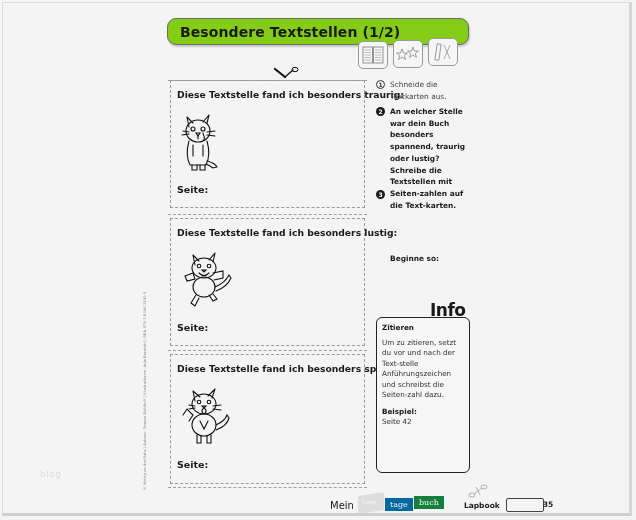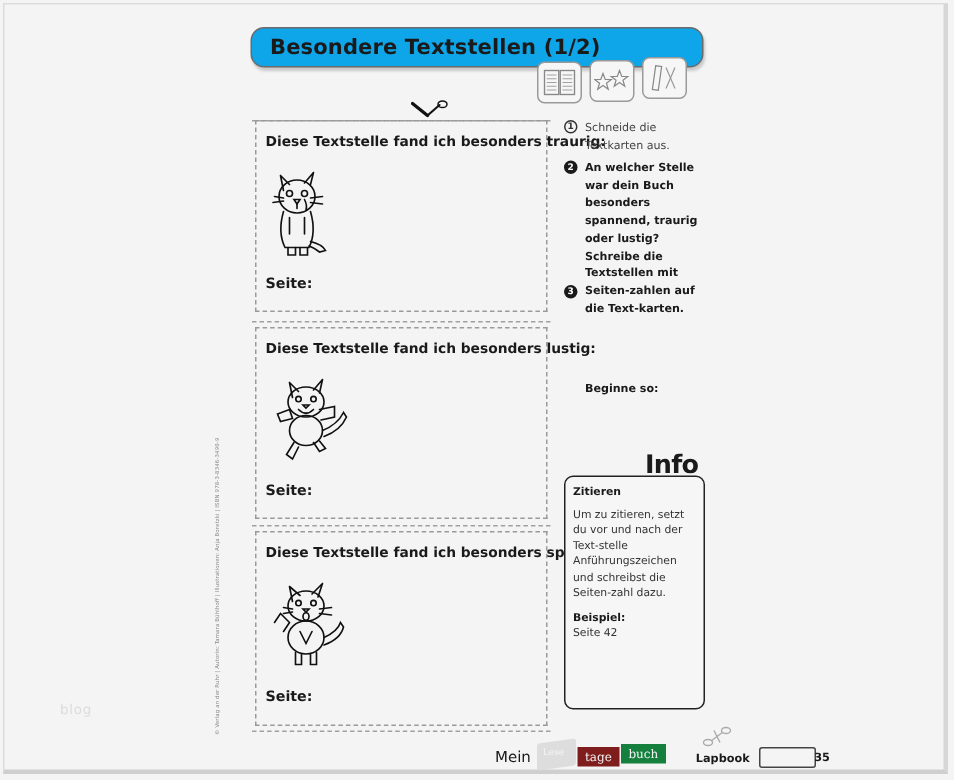--- a/index.html
+++ b/index.html
@@ -13,21 +13,21 @@
   .frame {
     position: absolute; left: 2px; top: 2px; width: 630px; height: 514px;
     border: 1px solid #dcdcdc;
     border-right: 3px solid #d6d6d6;
     border-bottom: 3px solid #cfcfcf;
     background: #f4f4f4;
   }
   .title-box {
     position: absolute; left: 167px; top: 18px; width: 302px; height: 27px;
     border: 1.5px solid #6b6b6b; border-radius: 9px;
-    background: #0ea5e9;
+    background: #84cc16;
     box-shadow: 1px 2px 2px rgba(0,0,0,0.18);
   }
   .title-text {
     position: absolute; left: 12px; top: 5px;
     font-size: 14px; font-weight: bold; letter-spacing: 0.1px;
   }
   .icon-tab {
     position: absolute; top: 41px; width: 30px; height: 28px;
     border: 1.2px solid #9a9a9a; border-radius: 5px; background: #f6f6f6;
     display: flex; align-items: center; justify-content: center;
@@ -90,21 +90,21 @@
   }
   .footer { position: absolute; top: 497px; left: 330px; height: 16px; display: flex; align-items: center; }
   .footer .mein { font-size: 10px; font-weight: normal; margin-right: 4px; }
   .logo { position: relative; width: 92px; height: 18px; }
   .logo .book {
     position: absolute; left: 0; top: -2px; width: 26px; height: 18px;
     background: #dddddd; border-radius: 2px; transform: skewY(-8deg);
   }
   .logo .tage {
     position: absolute; left: 27px; top: 2px; width: 28px; height: 13px;
-    background: #7f1d1d; color: #f0f0f0; font-family: "DejaVu Serif", serif;
+    background: #0369a1; color: #f0f0f0; font-family: "DejaVu Serif", serif;
     font-size: 8px; text-align: center; line-height: 13px;
   }
   .logo .buch {
     position: absolute; left: 56px; top: 0px; width: 30px; height: 13px;
     background: #15803d; color: #f3f3f3; font-family: "DejaVu Serif", serif;
     font-size: 8px; text-align: center; line-height: 13px;
   }
   .logo .leo {
     position: absolute; left: 4px; top: 2px; font-size: 6px; color: #f6f6f6; font-family: "DejaVu Serif", serif;
   }

